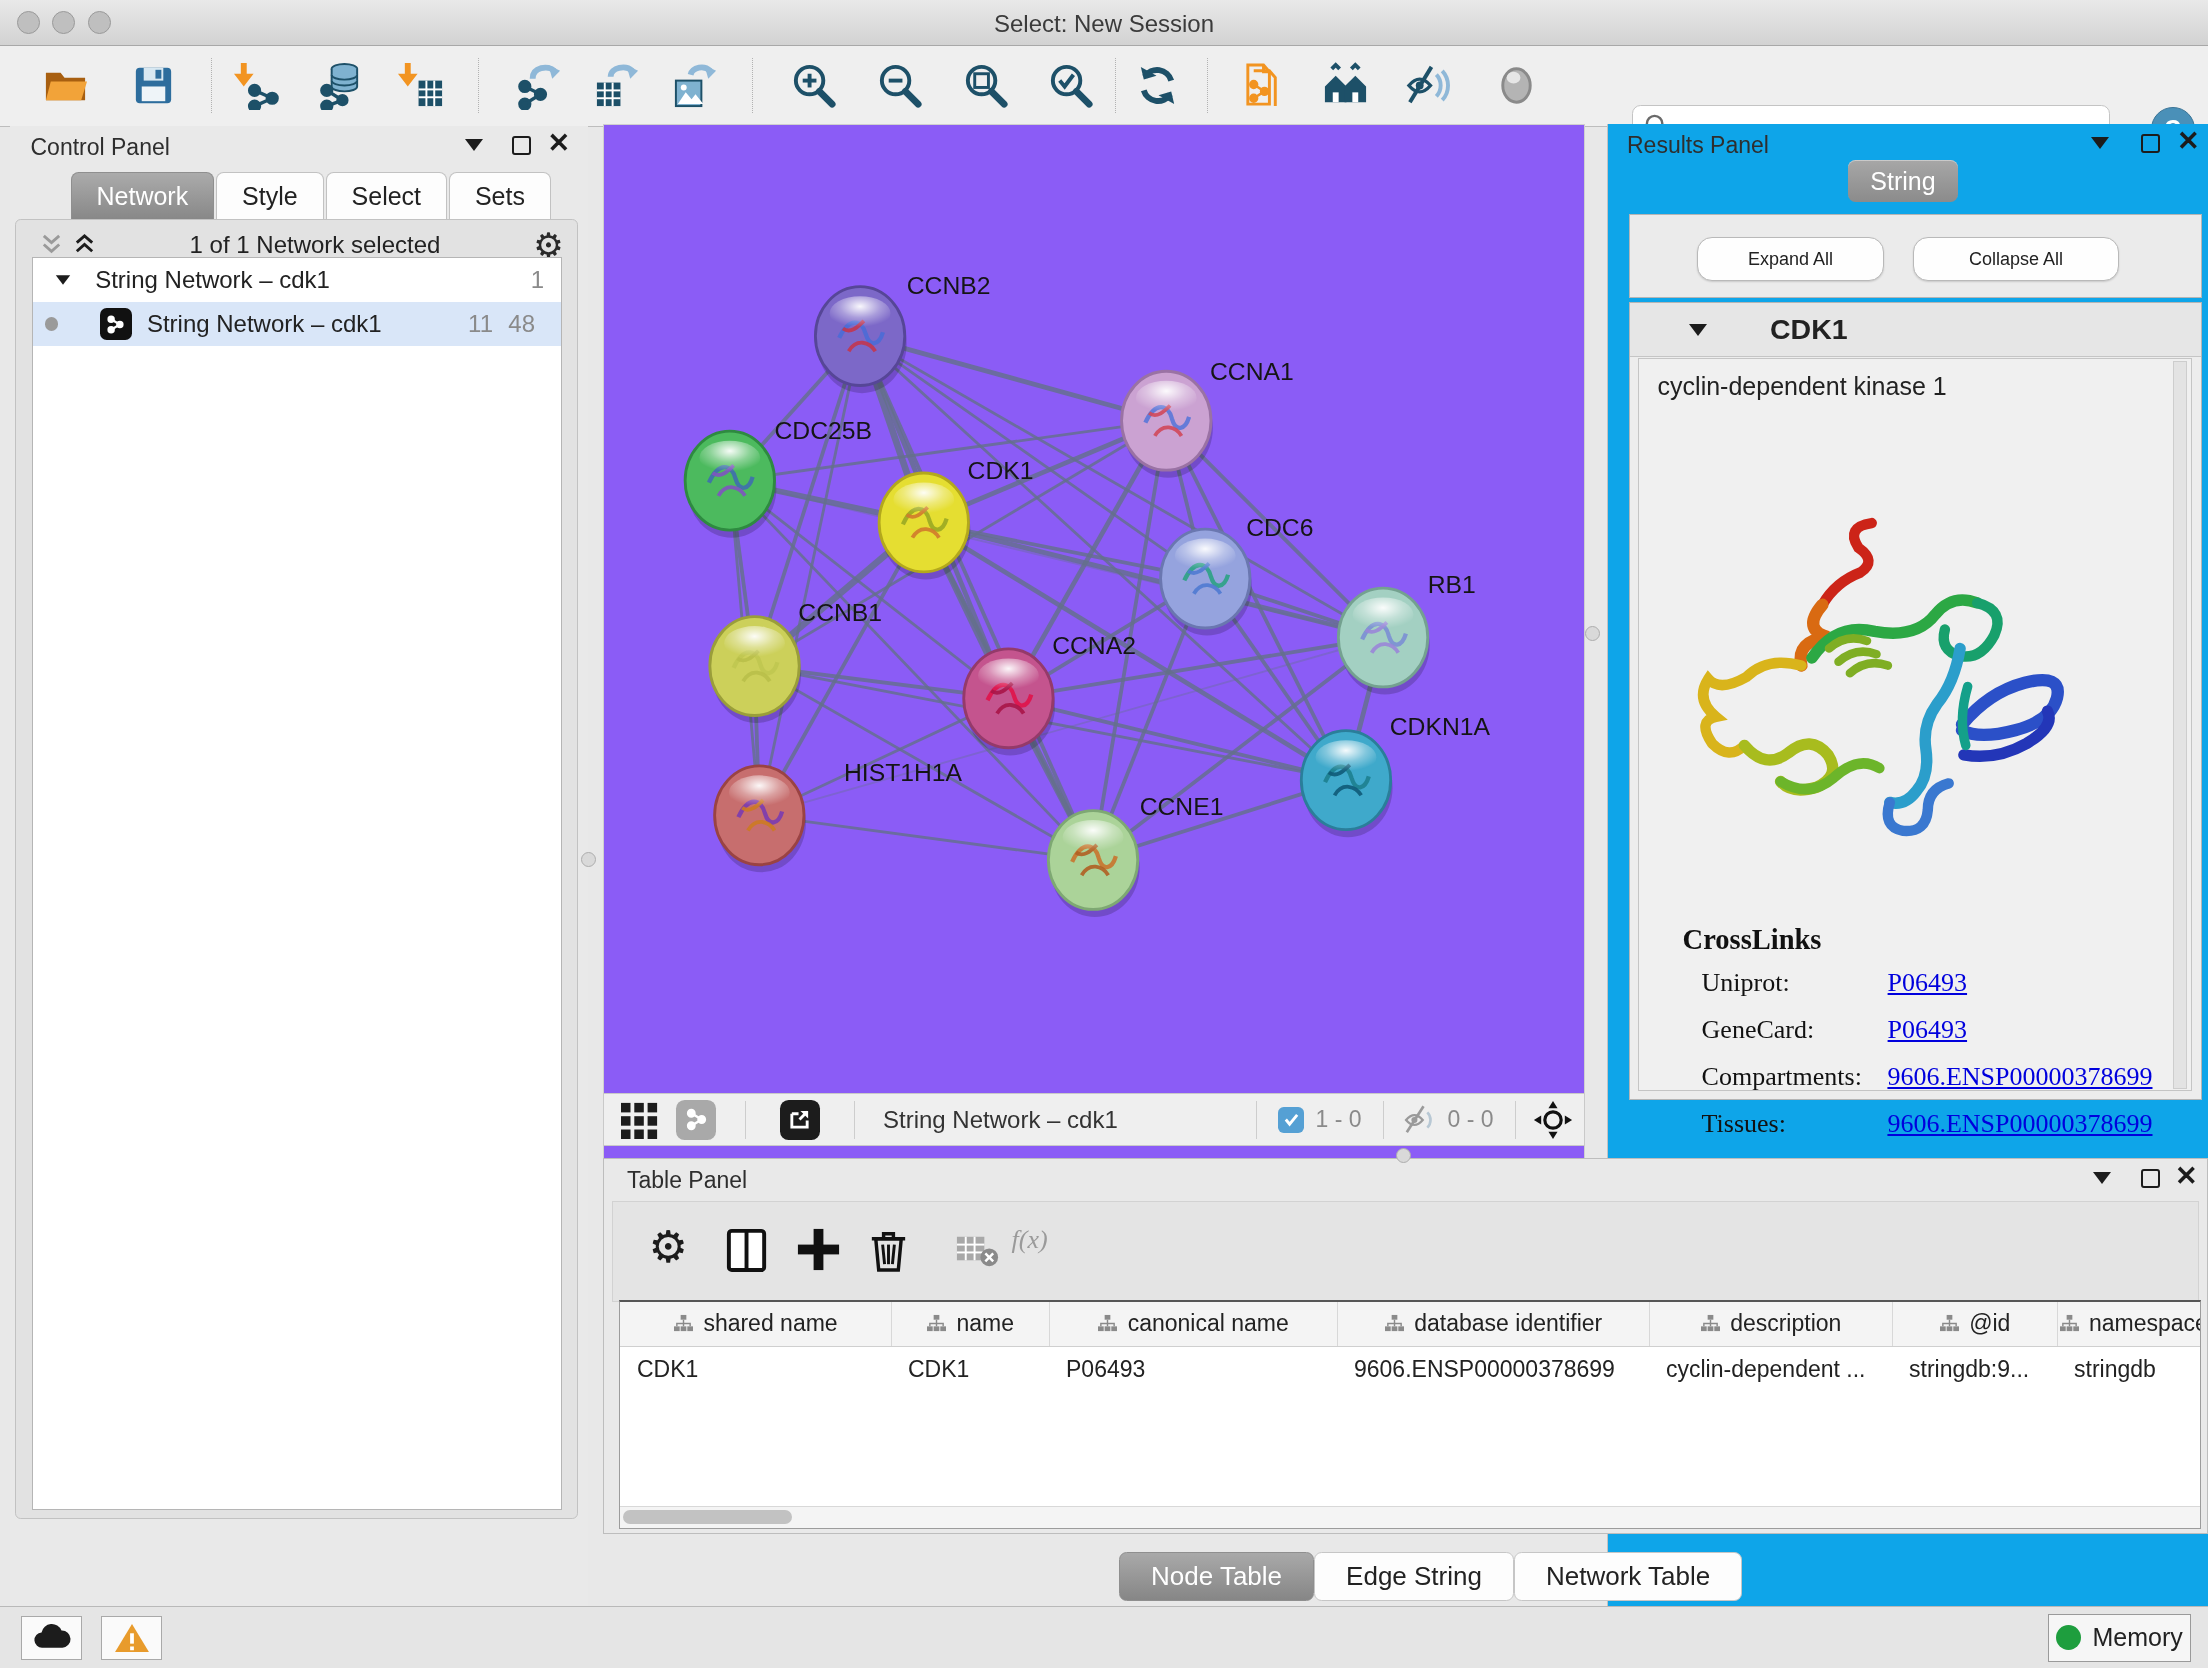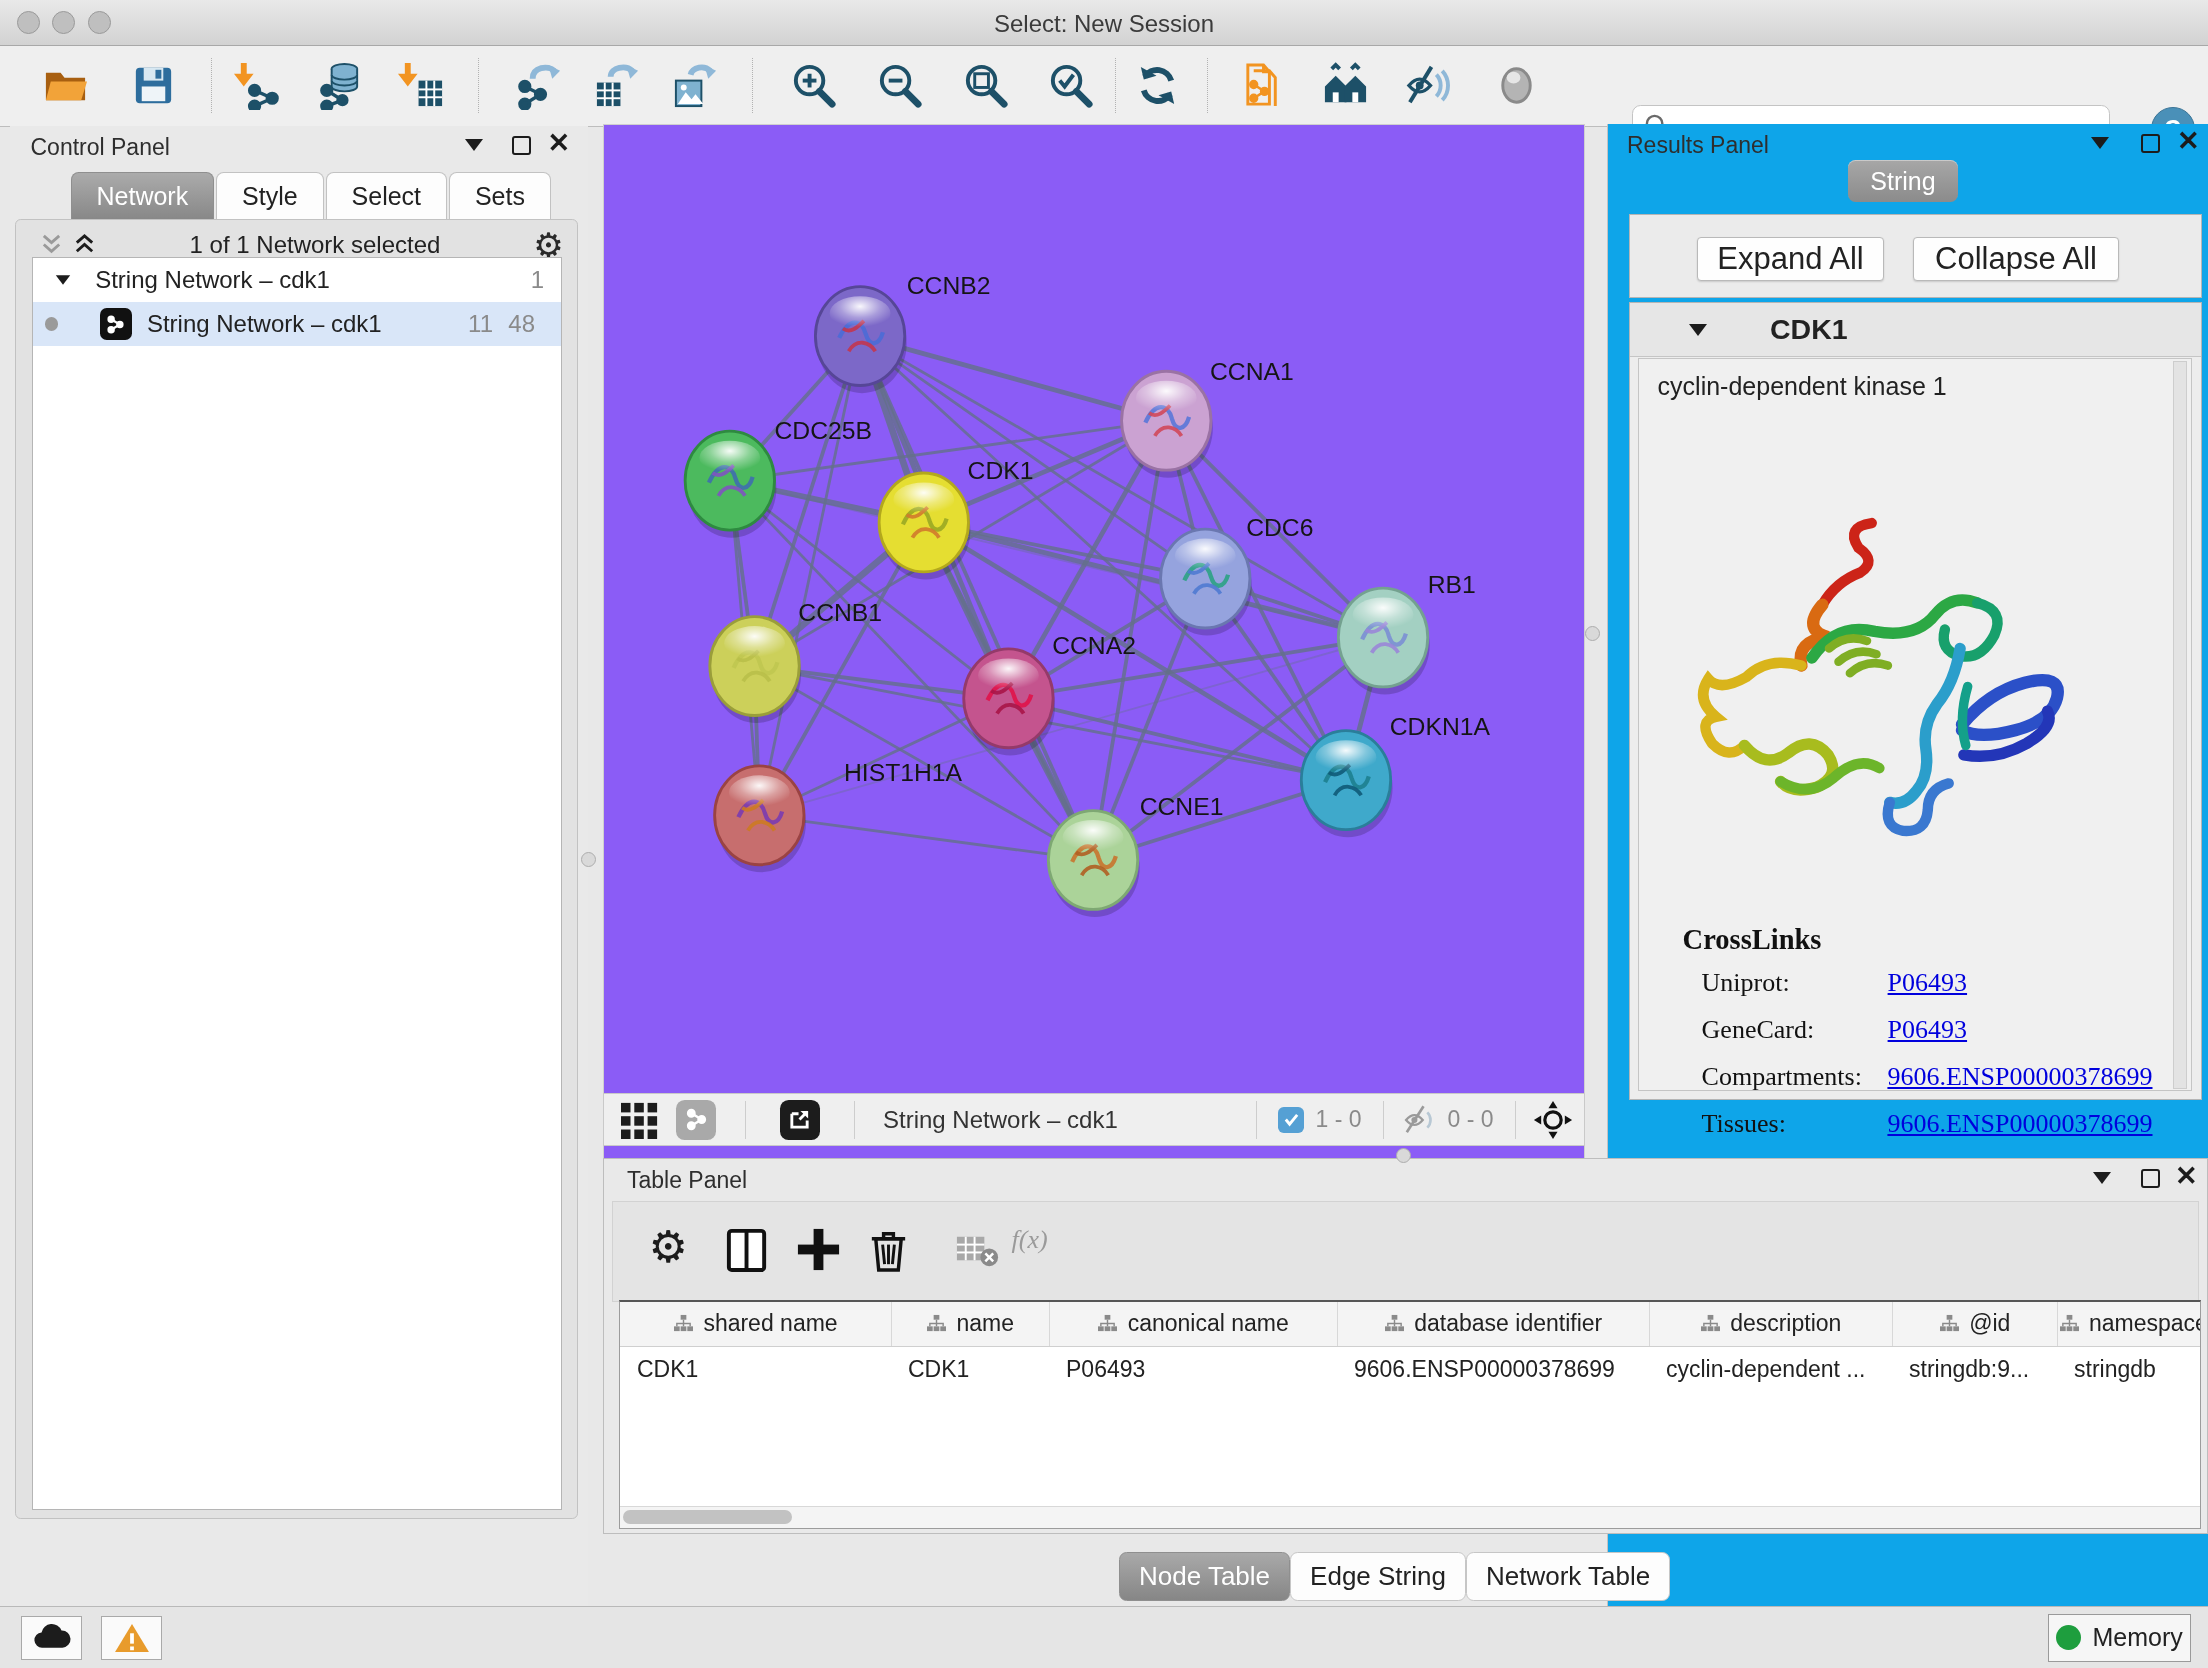--- a/index.html
+++ b/index.html
@@ -57,21 +57,21 @@
     align-items:center}
   .nf-sep{width:0;border-left:1px solid #cdcdcd;height:38px}
   .nf-text{font-size:24px;color:#333}
   .nf-gray{font-size:23px;color:#8a8a8a}
   svg text{font-family:"Liberation Sans",sans-serif}
   
   .rpanel{position:absolute;left:1607px;top:124px;right:0;bottom:61px;background:#0ea5e9;
     border-left:1px solid #c2c2c2}
   .rbox{position:absolute;left:21px;width:573px;background:#ebebeb;border:1px solid #b5b5b5;
     box-sizing:border-box}
-  .rbtn{background:#fefefe;border:1px solid #b9b9b9;border-radius:4px;font-size:31px;
+  .rbtn{background:#fefefe;border:1px solid #b9b9b9;border-radius:15px;font-size:18px;
     display:flex;align-items:center;justify-content:center;cursor:pointer;
     box-shadow:0 1px 1.9px rgba(0,0,0,.15)}
   .gene-hdr{position:absolute;left:0;right:0;top:0;height:53px;background:#e6e6e6;
     border-bottom:1px solid #c5c5c5;display:flex;align-items:center}
   .gene-name{font-size:28.5px;font-weight:bold}
   .gene-content{position:absolute;left:7.6px;right:9.5px;top:55px;bottom:7.6px;background:#f0f0f0;
     border:1px solid #c5c5c5}
   .serif{font-family:"Liberation Serif",serif}
   .xl-title{font-size:28.5px;font-weight:bold;color:#111}
   .xl-row{font-size:26px;color:#111;display:flex}
@@ -93,21 +93,21 @@
   table.ntab td{height:42px;padding-left:17px;white-space:nowrap;overflow:hidden;
     text-align:left}
   .thwrap{display:inline-flex;align-items:center;gap:9.5px}
   .hscroll{position:absolute;left:0;right:0;bottom:0;height:21px;background:#f4f4f4;
     border-top:1px solid #d8d8d8}
   .hthumb{position:absolute;left:2.9px;top:2.9px;width:169px;height:14.3px;background:#c2c2c2;
     border-radius:7.6px}
   .btabs{position:absolute;left:1119px;top:1552px;height:49px;display:flex}
   .btab{height:49px;box-sizing:border-box;border:1px solid #c6c6c6;background:#fdfdfd;
     border-radius:7.6px 7.6px 7.6px 7.6px;display:flex;align-items:center;justify-content:center;
-    font-size:26px;padding:0 19px;cursor:pointer}
+    font-size:26px;padding:0 31px;cursor:pointer}
   .btab.active{background:linear-gradient(#a9a9a9,#868686);color:#fff;border-color:#8f8f8f}
   
   .statusbar{position:absolute;left:0;right:0;bottom:0;height:61px;background:#e5e5e5;
     border-top:1px solid #b9b9b9}
   .sbtn{position:absolute;top:8.6px;width:59px;height:42px;background:#fafafa;
     border:1.9px solid #a9a9a9;display:flex;align-items:center;justify-content:center}
   .membtn{position:absolute;right:17px;top:6.7px;width:141px;height:46px;background:#f6f6f6;
     border:1.9px solid #9a9a9a;display:flex;align-items:center;justify-content:center;
     gap:11.4px;font-size:25px}
   .memdot{width:25px;height:25px;border-radius:50%;background:#1e9e3e}

